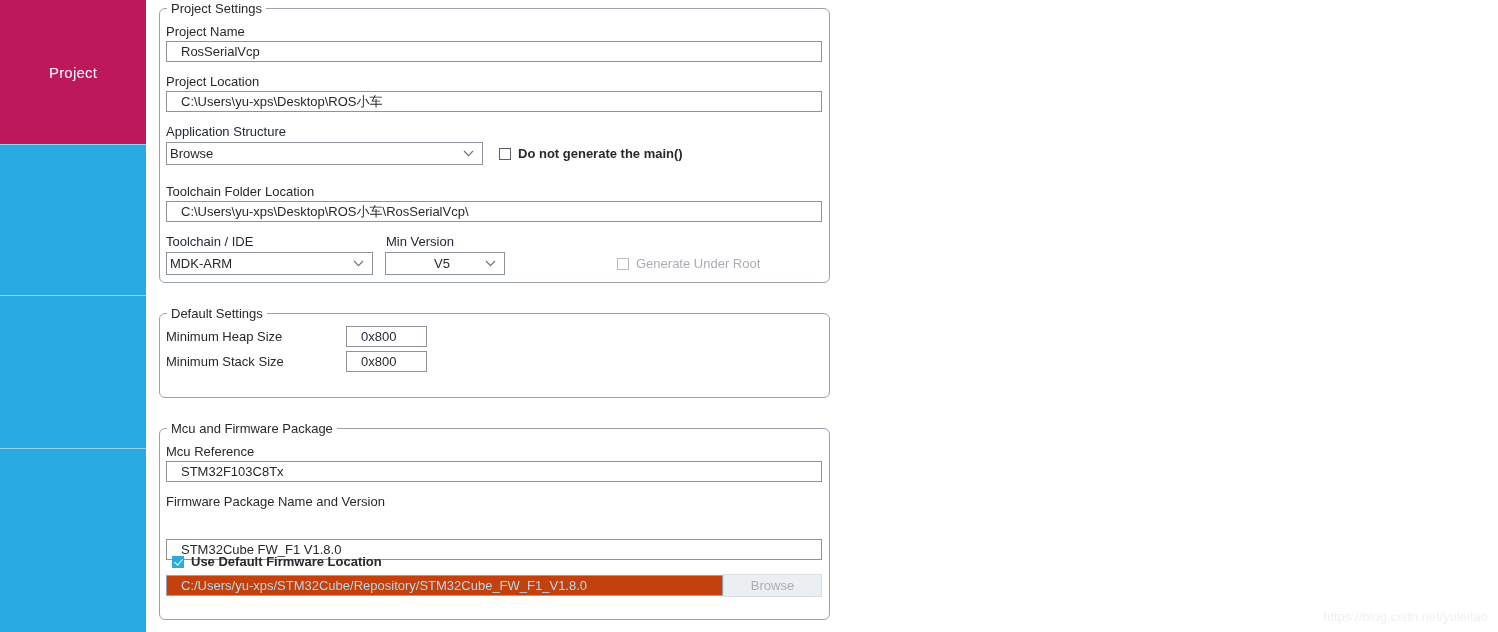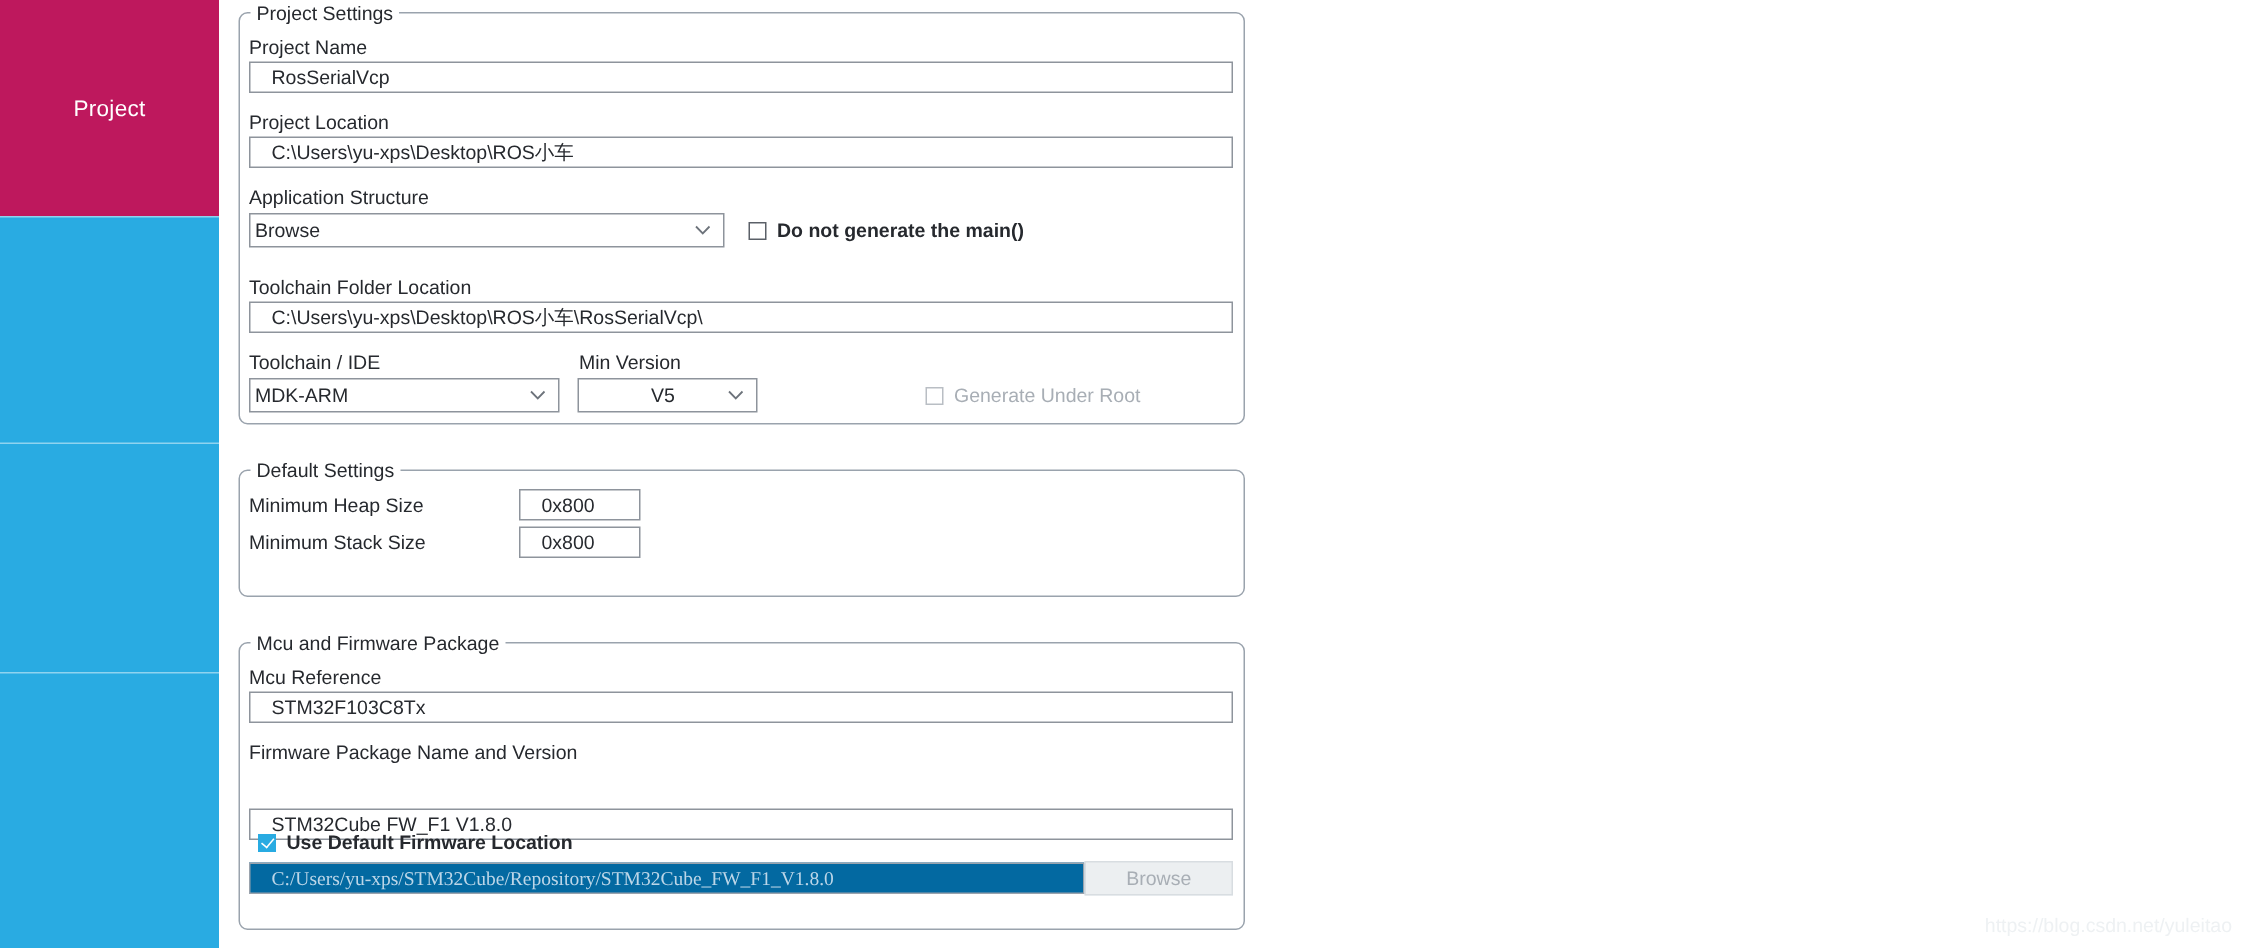--- a/index.html
+++ b/index.html
@@ -88,22 +88,21 @@
     color: #26292e;
     padding: 0 14px;
     line-height: 19px;
     height: 21px;
     white-space: nowrap;
     overflow: hidden;
   }
   .tinput.disabled {
     color: #bcd6e8;
     border-color: #9aa3ad;
-    background: #0369a1;
-    font-family: Liberation Serif, serif;
+    background: #c2410c;
   }
 
   
   .combo {
     position: absolute;
     box-sizing: border-box;
     border: 1px solid #8e949c;
     background: #ffffff;
     height: 23px;
     font-size: 13px;

